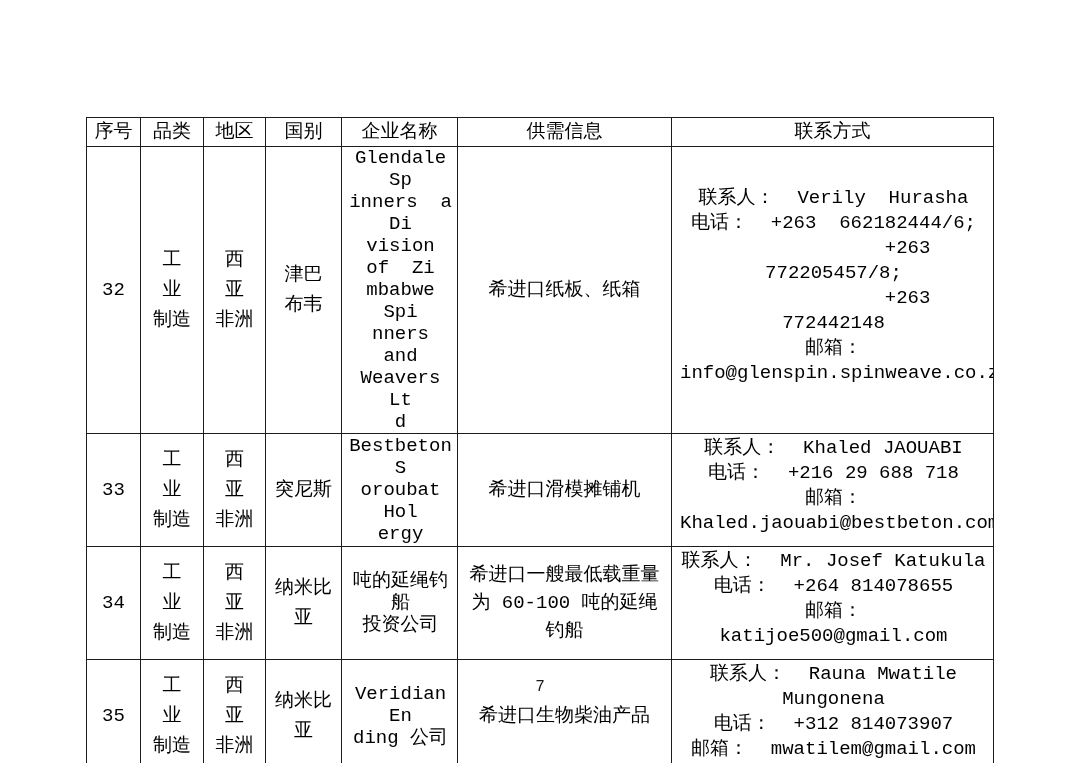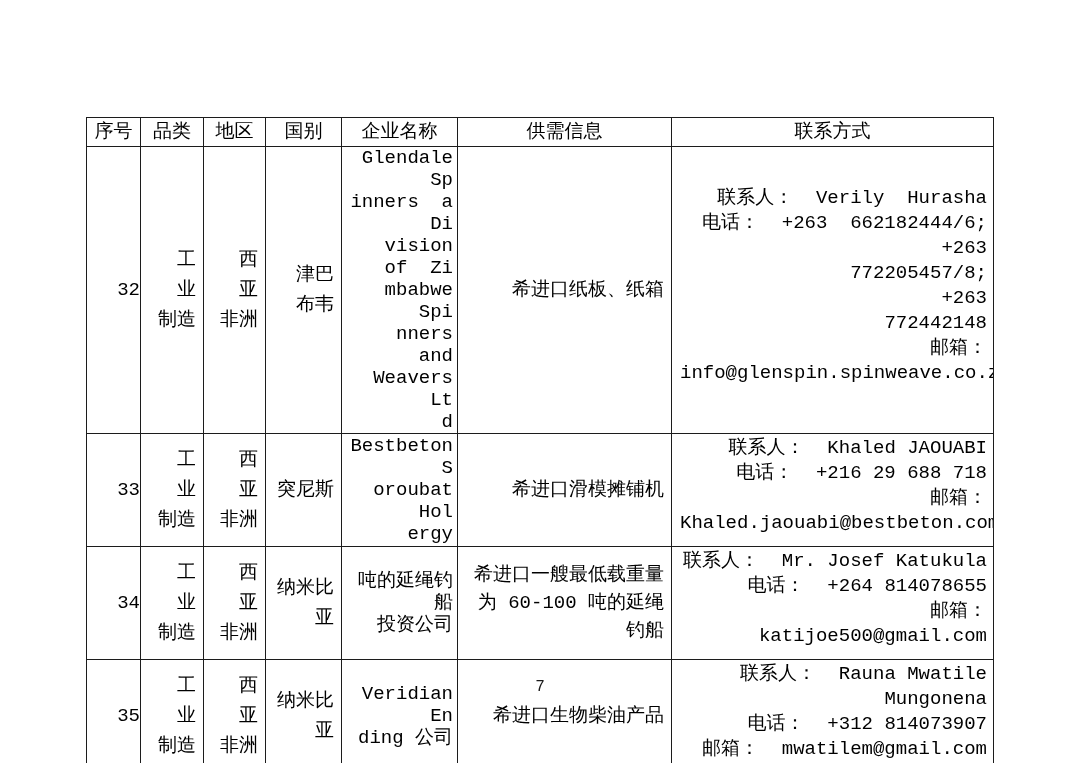--- a/index.html
+++ b/index.html
@@ -33,21 +33,21 @@
     padding: 0;
   }
   .biz-table th {
     text-align: center;
     white-space: nowrap;
     height: 28px;
     line-height: 26px;
   }
   .biz-table td {
     white-space: pre-wrap;
-    text-align: right;
+    text-align: center;
   }
   td.seq-cell   { }
   td.cjk-cell   { padding: 0 7px; line-height: 30px; }
   td.company-cell { padding: 0 4px 0 6px; line-height: 22px; }
   td.info-cell  { padding: 0 7px; line-height: 28px; }
   td.contact-cell { padding: 2px 6px 10px 8px; line-height: 25px; }
   .page-number {
     position: absolute;
     top: 678px;
     left: 0;

